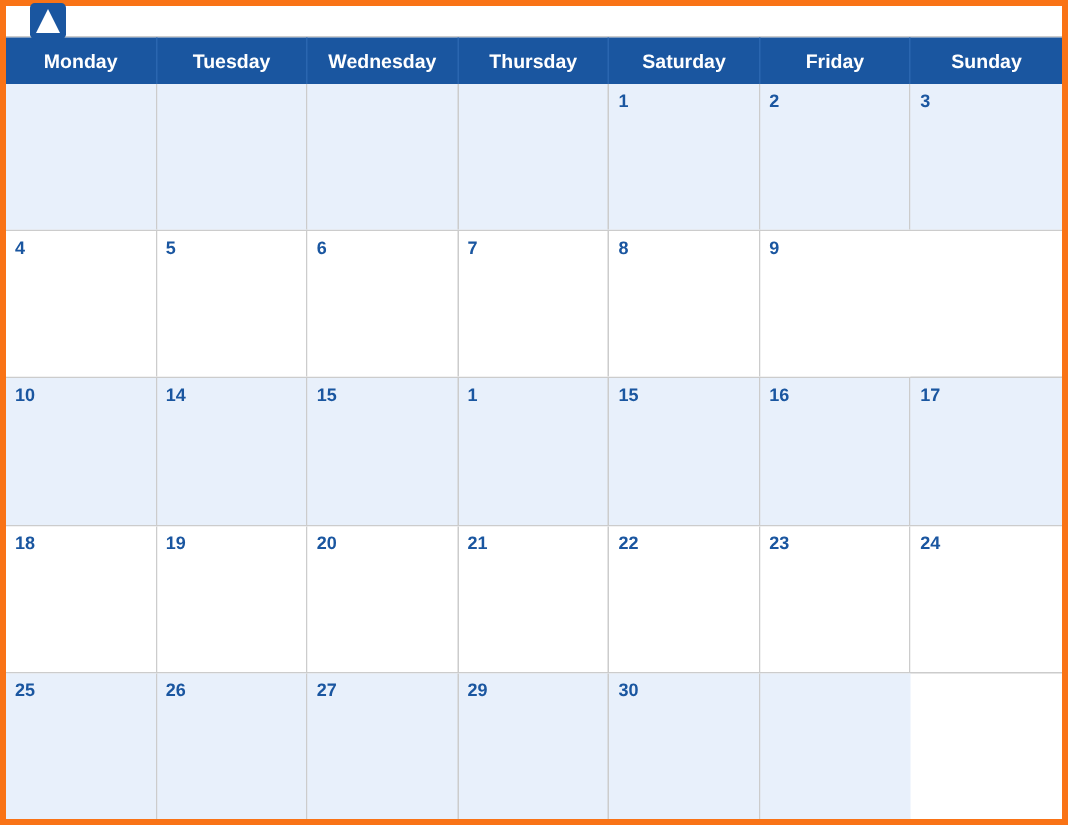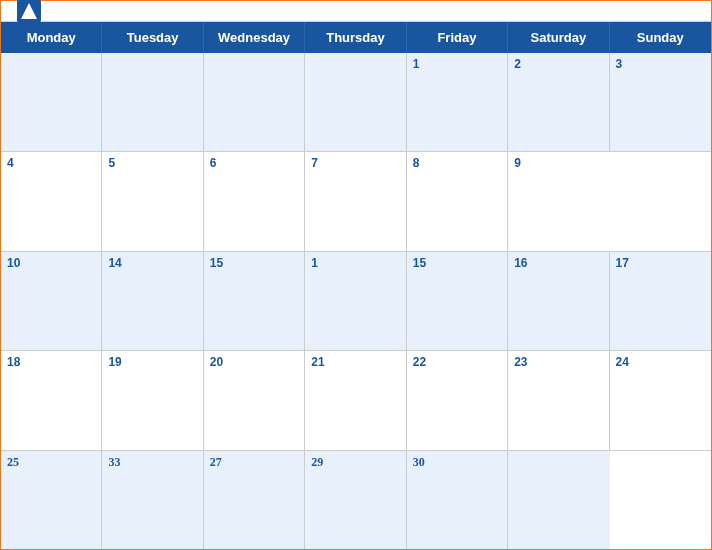--- a/index.html
+++ b/index.html
@@ -7,21 +7,21 @@
       font-family: Arial, sans-serif;
       background: #fff;
       width: 712px;
       height: 550px;
       overflow: hidden;
     }
     .calendar-wrapper {
       width: 712px;
       height: 550px;
       background: #fff;
-      border: 1px solid #f97316;
+      border: 4px solid #f97316;
       display: flex;
       flex-direction: column;
     }
     .calendar-header {
       display: flex;
       align-items: center;
       justify-content: center;
       padding: 10px 16px;
       position: relative;
       background: #fff;
@@ -91,21 +91,20 @@
       flex-direction: column;
     }
     .week-row {
       display: grid;
       grid-template-columns: repeat(7, 1fr);
       flex: 1;
       border-bottom: 1px solid #ccc;
     }
     .week-row:last-child {
       border-bottom: none;
-      font-family: Liberation Serif, serif;
     }
     .day-cell {
       border-right: 1px solid #ccc;
       padding: 4px 6px;
       position: relative;
       background: #fff;
       min-height: 70px;
     }
     .day-cell:last-child {
       border-right: none;
@@ -144,22 +143,22 @@
     <h1 class="calendar-title"></h1>
     <div class="country-label"></div>
   </div>
 
   <div class="calendar-grid">
     <div class="day-headers">
     <div class="day-header">Monday</div>
         <div class="day-header">Tuesday</div>
         <div class="day-header">Wednesday</div>
         <div class="day-header">Thursday</div>
+        <div class="day-header">Saturday</div>
         <div class="day-header">Friday</div>
-        <div class="day-header">Saturday</div>
         <div class="day-header">Sunday</div>
       </div>
     <div class="weeks-container">
     <div class="week-row">
           <div class="day-cell empty"></div>
           <div class="day-cell empty"></div>
           <div class="day-cell empty"></div>
           <div class="day-cell empty"></div>
           <div class="day-cell">
             <span class="day-number">1</span>
@@ -235,21 +234,21 @@
           </div>
           <div class="day-cell">
             <span class="day-number">24</span>
           </div>
         </div>
         <div class="week-row">
           <div class="day-cell">
             <span class="day-number">25</span>
           </div>
           <div class="day-cell">
-            <span class="day-number">33</span>
+            <span class="day-number">26</span>
           </div>
           <div class="day-cell">
             <span class="day-number">27</span>
           </div>
           <div class="day-cell">
             <span class="day-number">29</span>
           </div>
           <div class="day-cell">
             <span class="day-number">30</span>
           </div>

